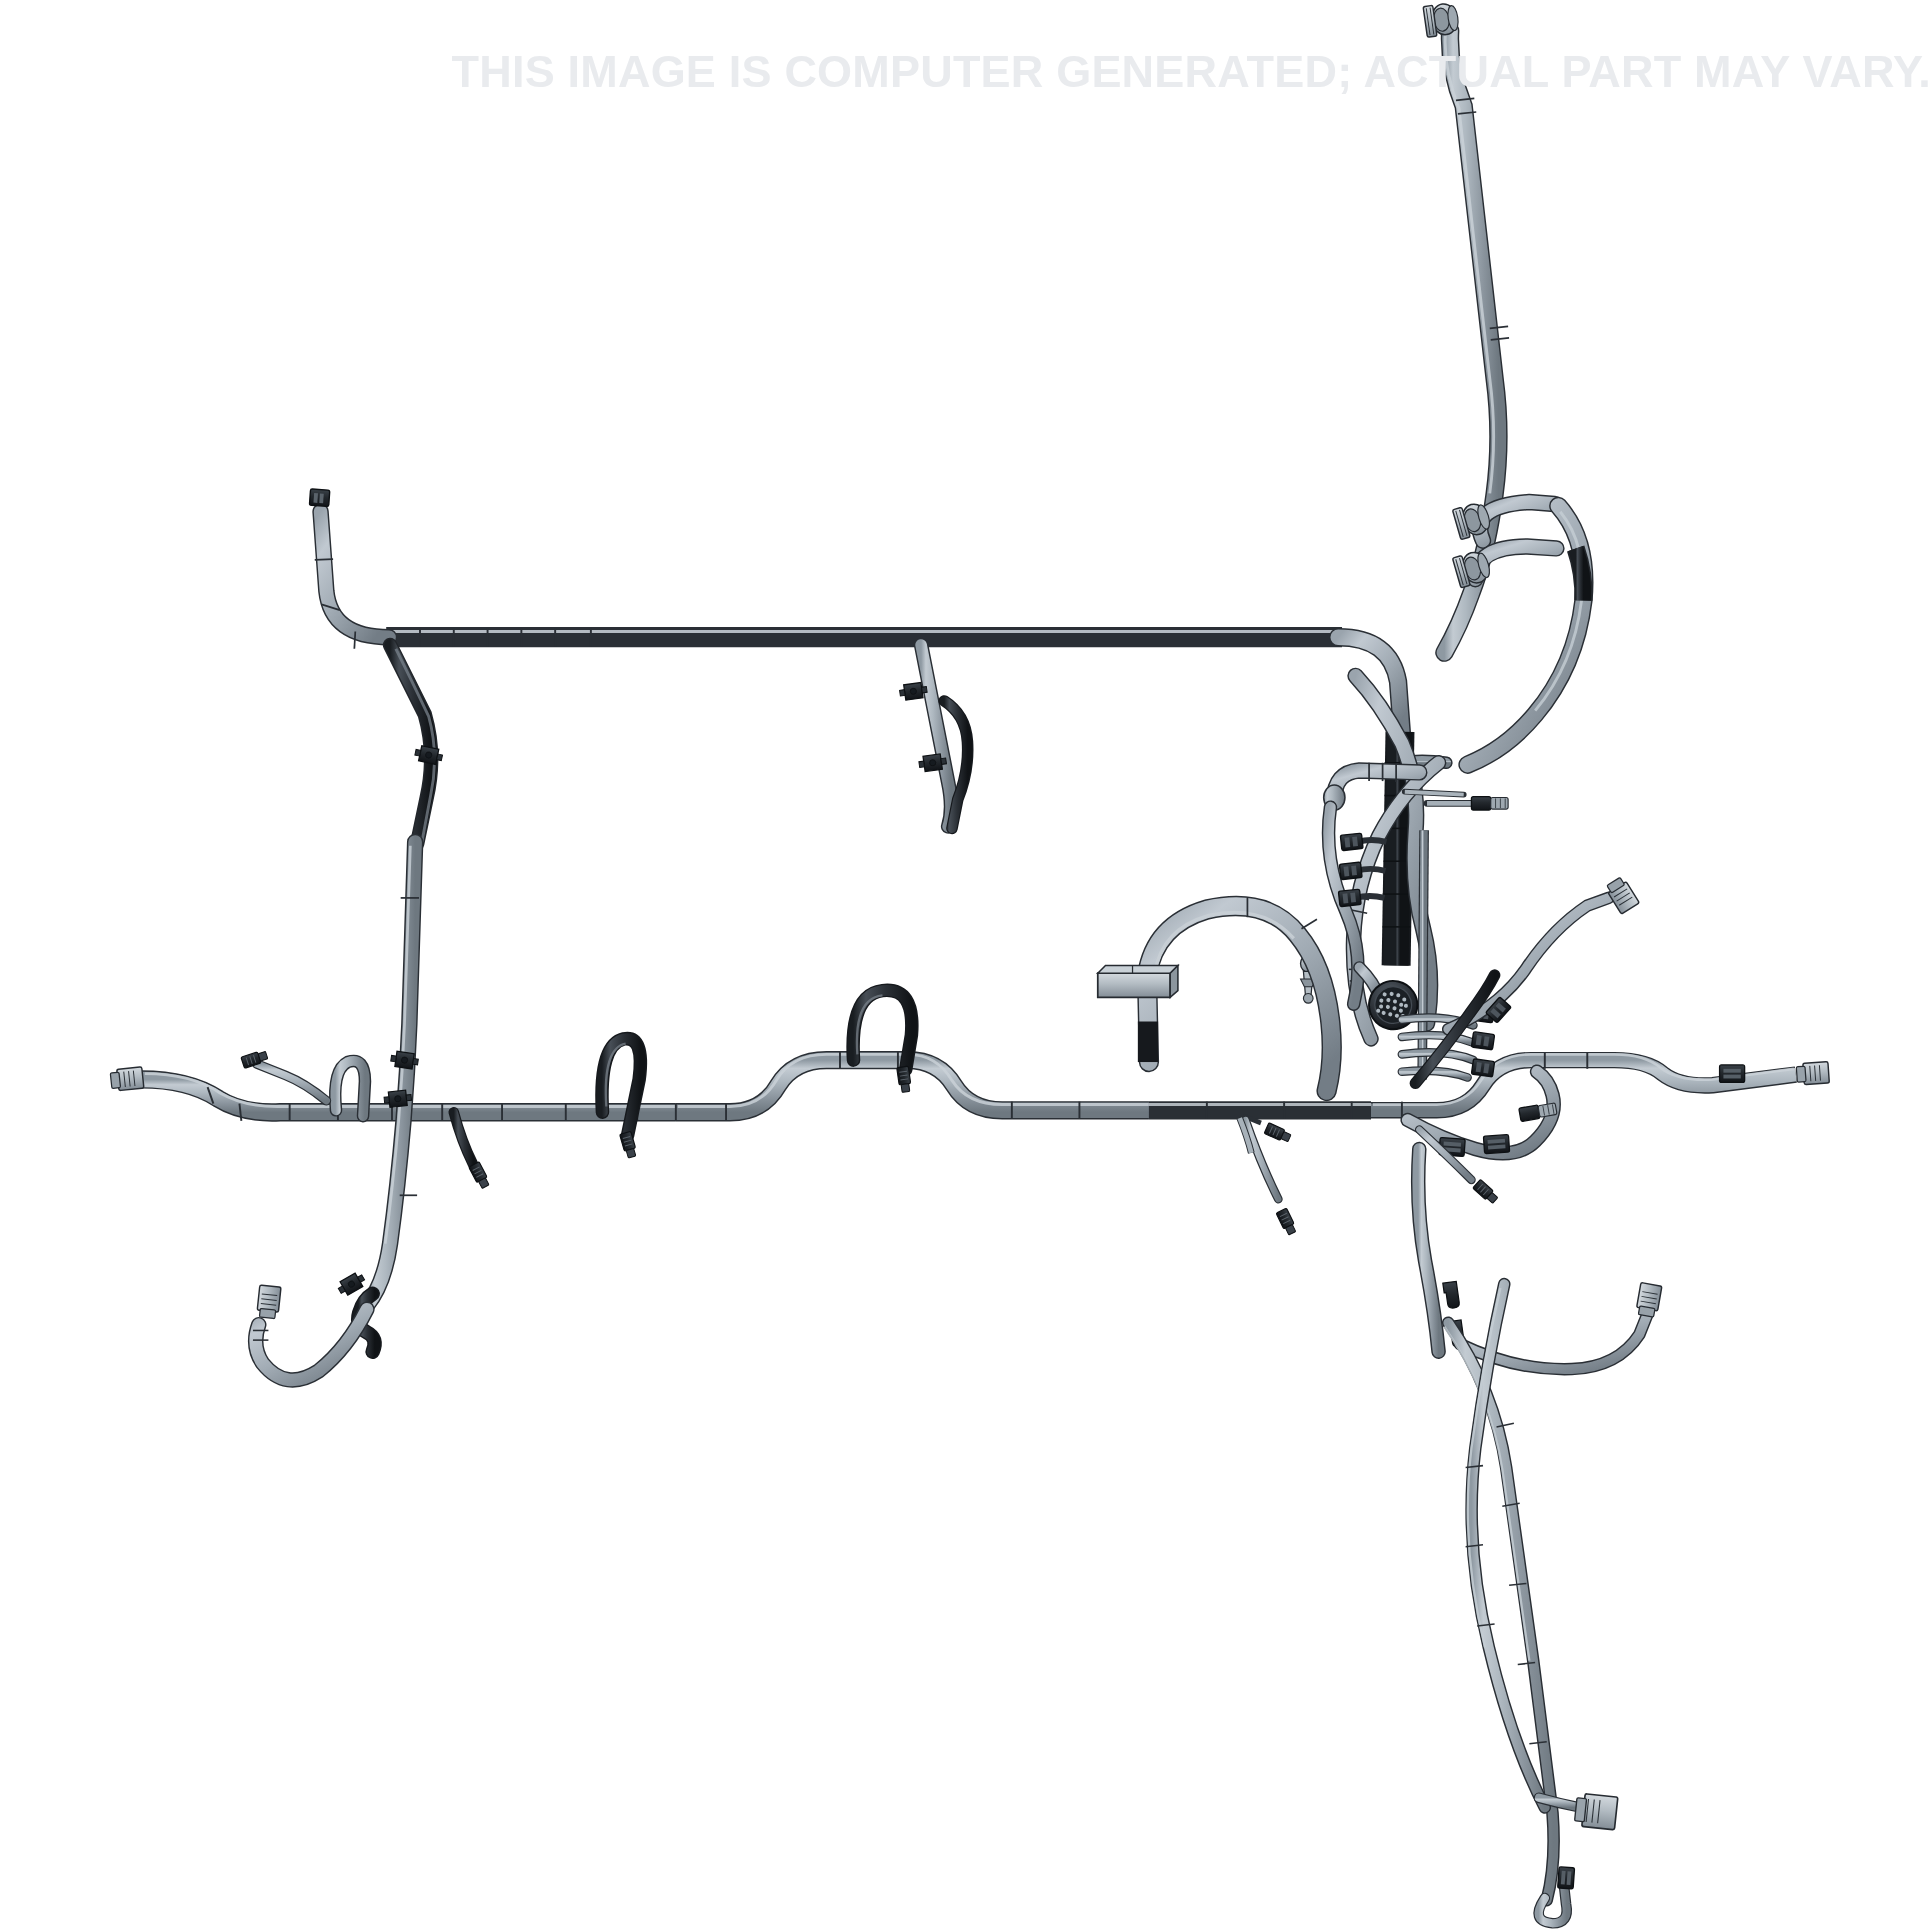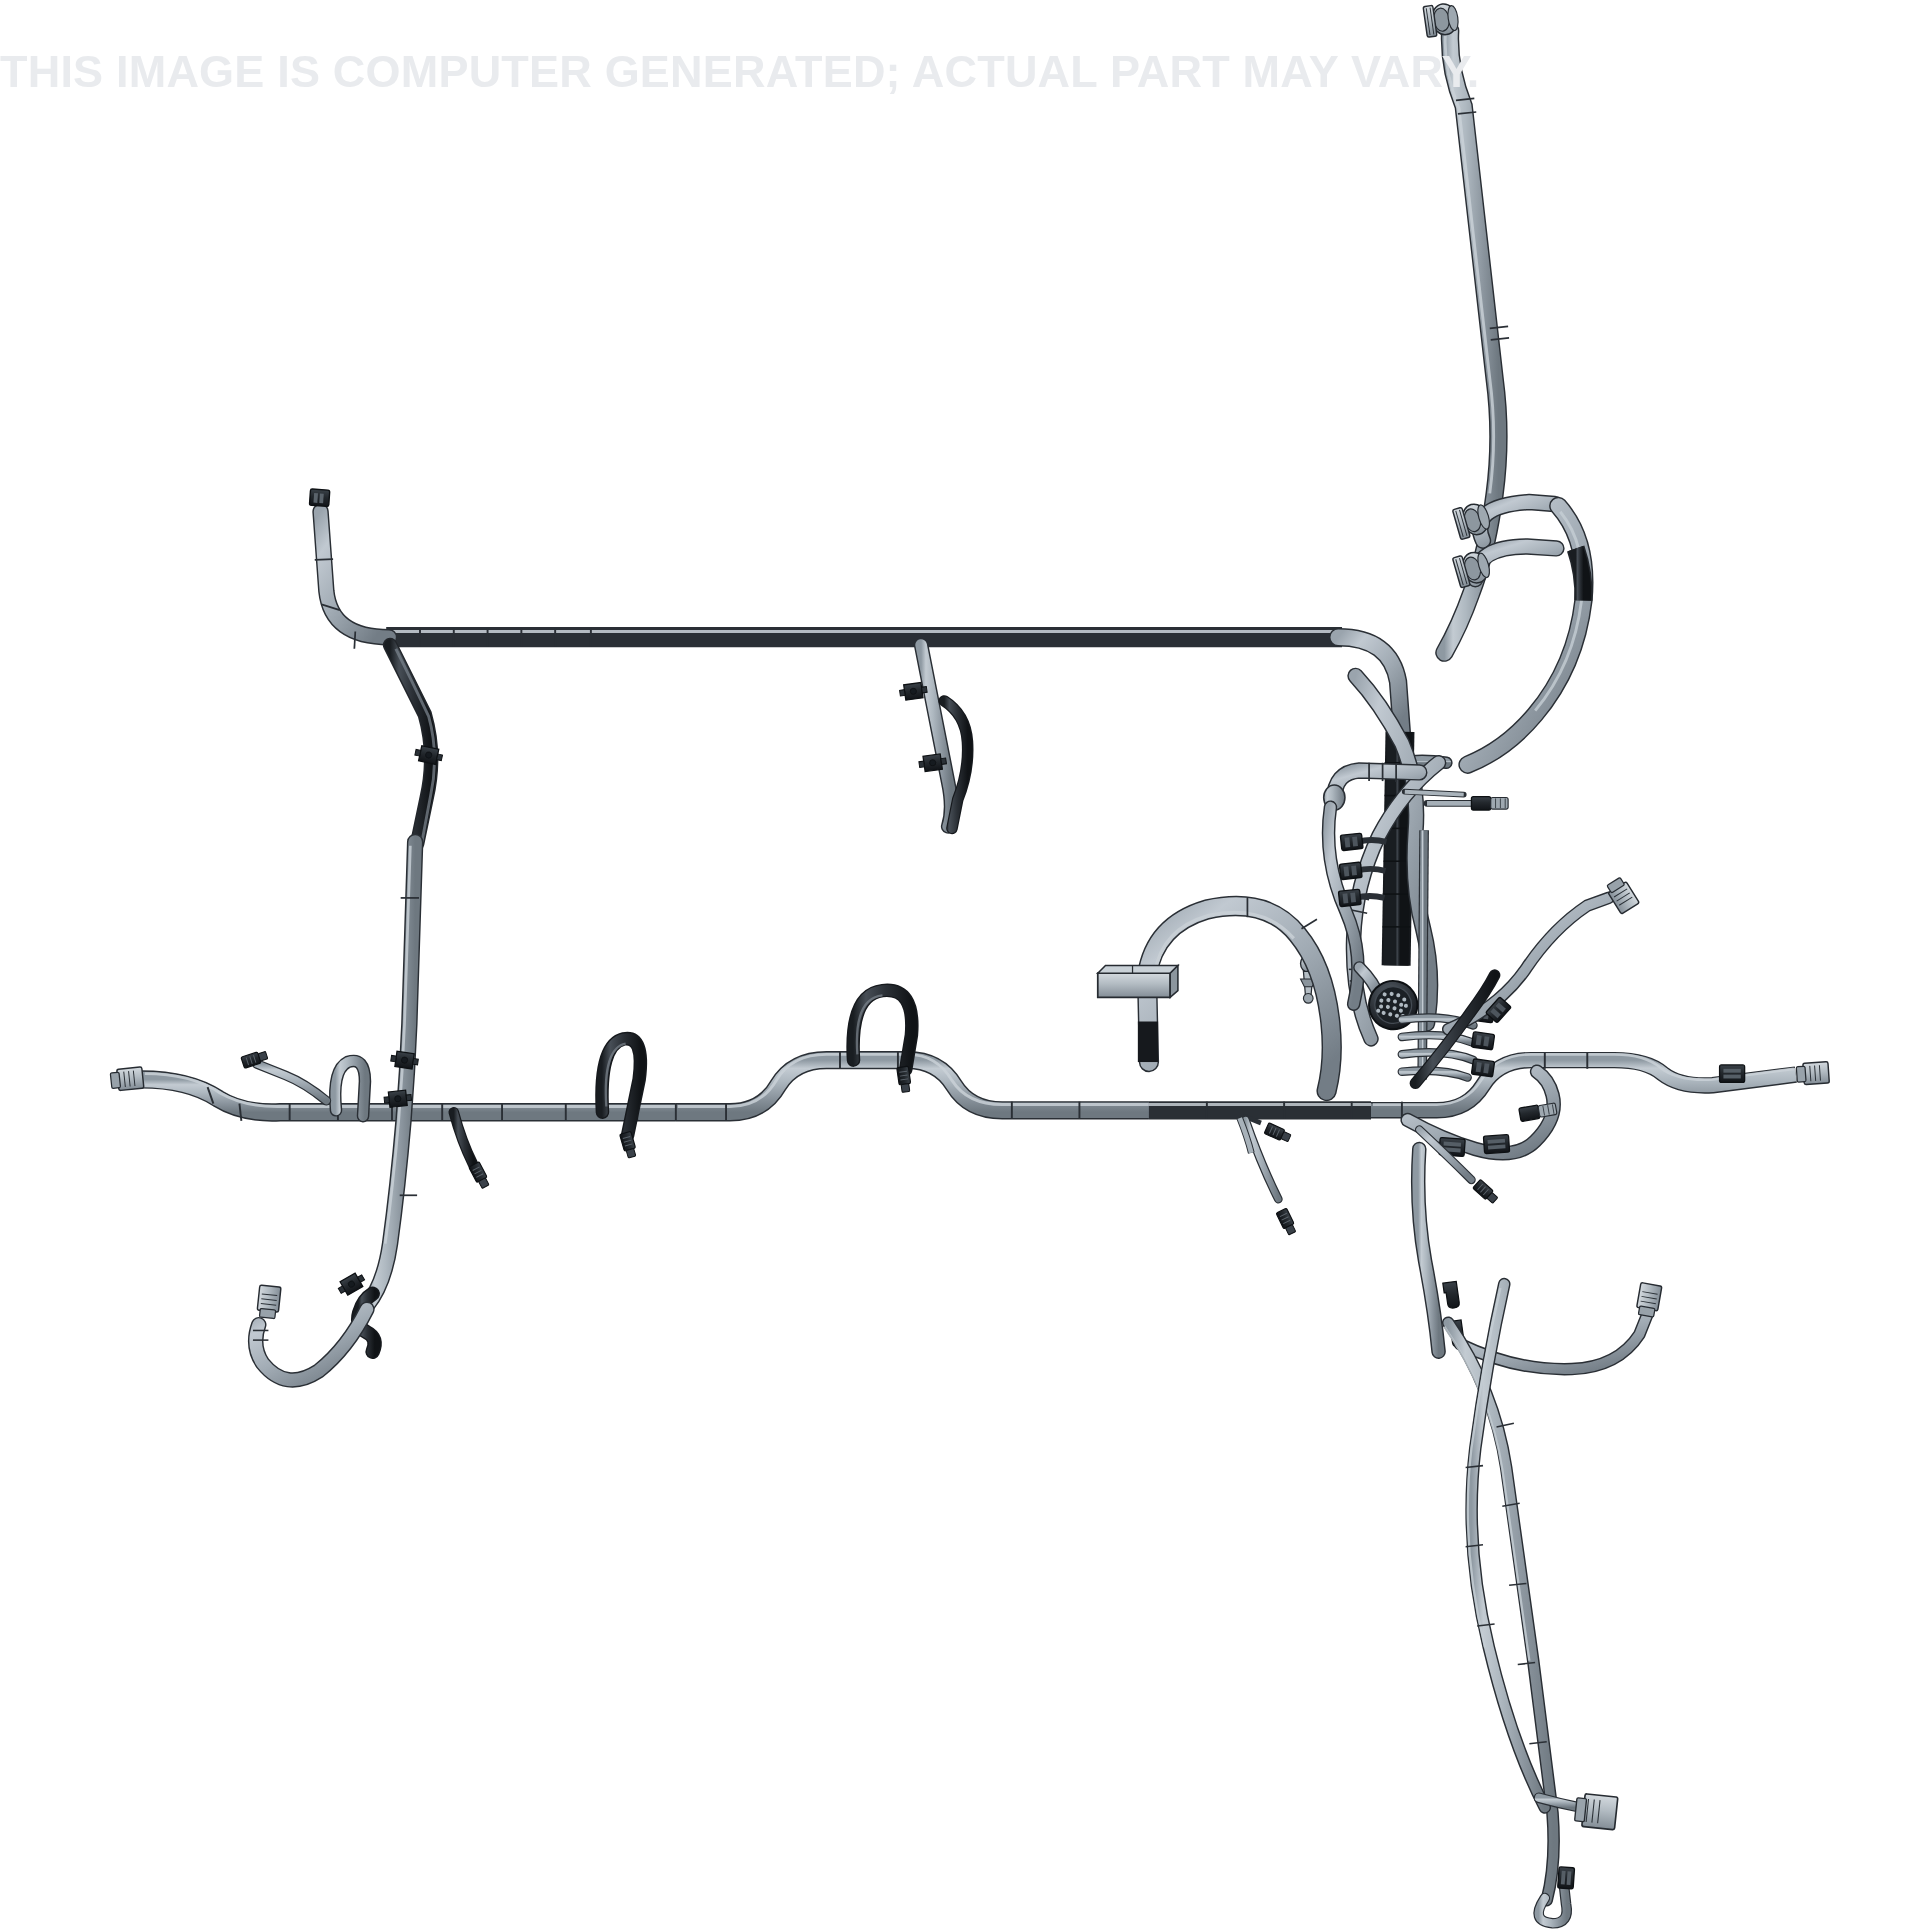--- a/index.html
+++ b/index.html
@@ -16,21 +16,21 @@
     position: relative;
     width: 1931px;
     height: 1931px;
     background: #ffffff;
   }
   #watermark {
     position: absolute;
     left: 0;
     top: 46px;
     width: 1931px;
-    text-align: left;
+    text-align: right;
     font-family: "Liberation Sans", sans-serif;
     font-size: 45px;
     font-weight: 700;
     letter-spacing: 0.2px;
     color: #e9ebee;
     white-space: nowrap;
     user-select: none;
     pointer-events: none;
     z-index: 5;
   }

